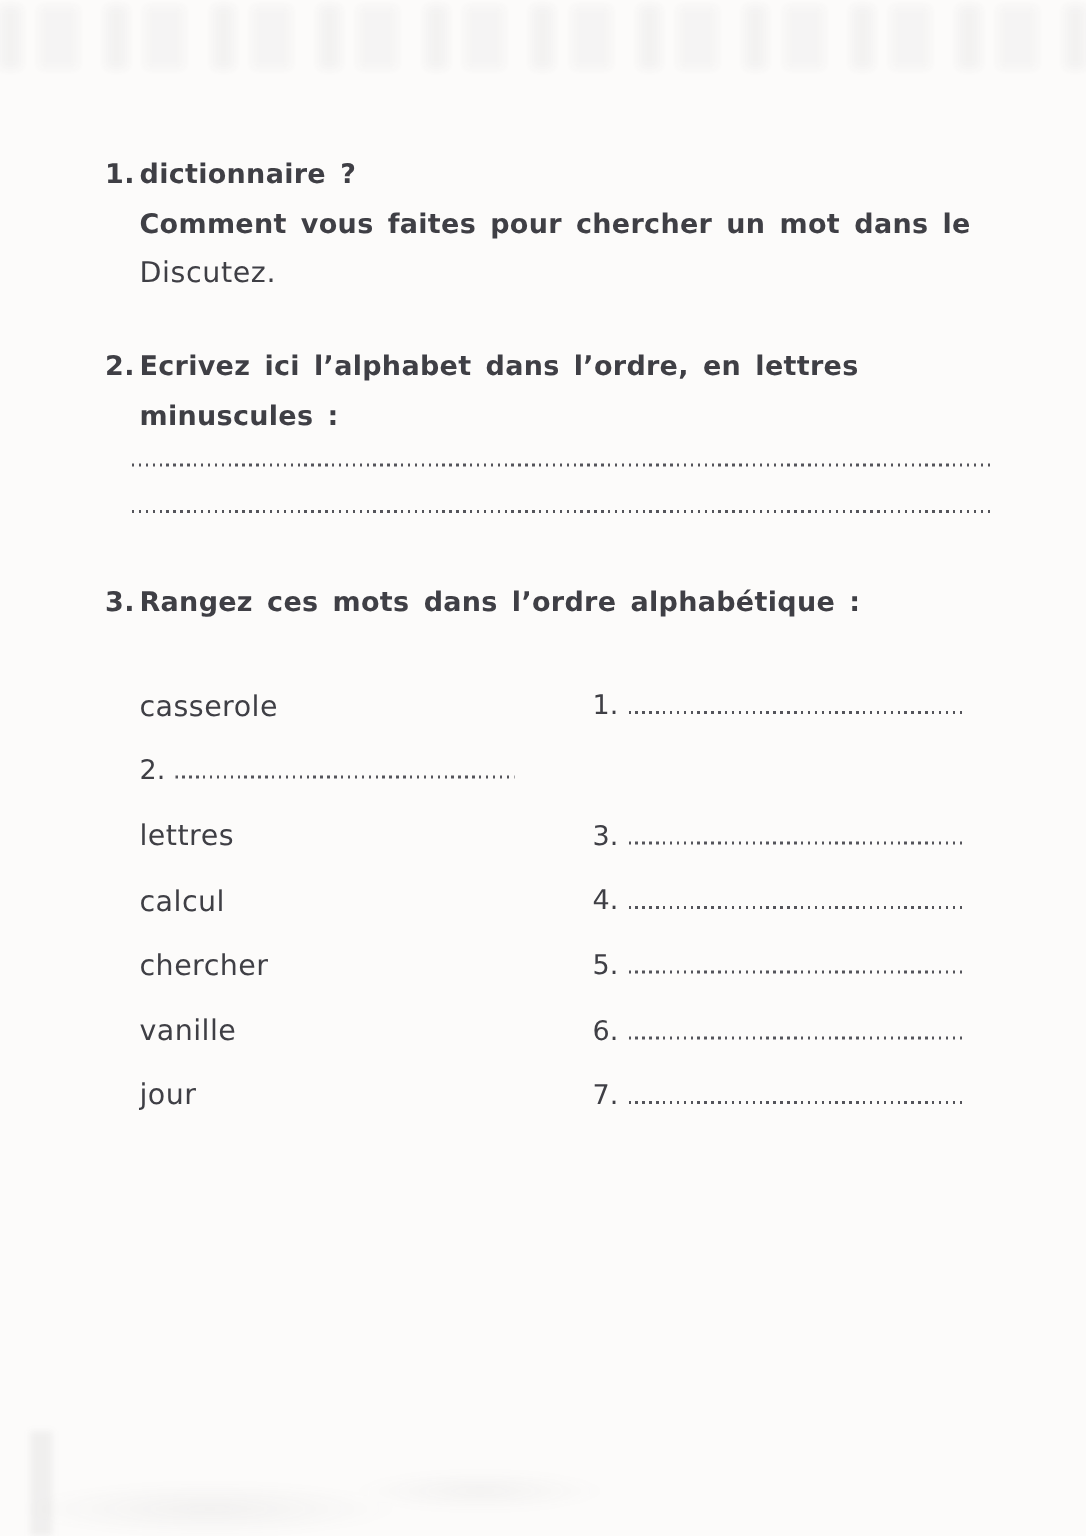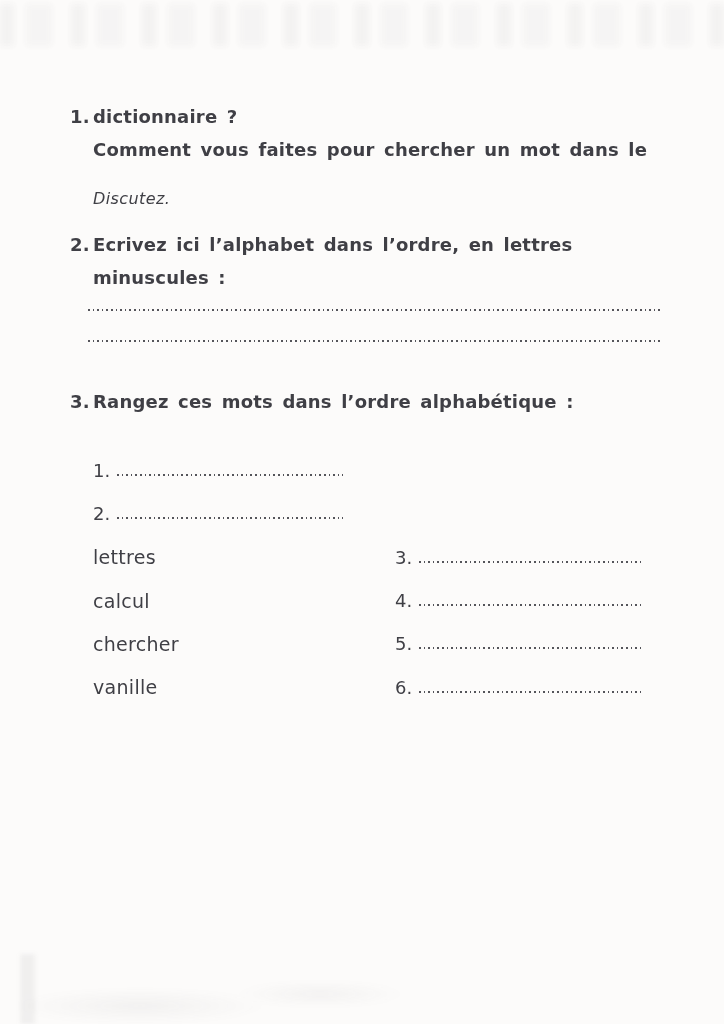--- a/index.html
+++ b/index.html
@@ -59,25 +59,23 @@
   }
   .q-body {
     flex: 1;
     font-weight: bold;
     font-size: 18px;
     line-height: 33px;
     letter-spacing: 0.2px;
     word-spacing: 3px;
   }
   .q-instruction {
-    font-style: italic;
     font-weight: normal;
-    font-size: 16px;
+    font-size: 19px;
     letter-spacing: 0.4px;
-    margin-top: 16px;
   }
 
   .dotted-line {
     height: 3px;
     background-image: repeating-linear-gradient(to right,
       #54545a 0, #54545a 1.6px, rgba(0,0,0,0) 1.6px, rgba(0,0,0,0) 4.6px);
     background-position: 0 1px;
     background-size: 100% 2px;
     background-repeat: no-repeat;
   }
@@ -143,20 +141,21 @@
     <div class="dotted-line"></div>
   </div>
 
   <div class="question" style="top: 385px;">
     <div class="q-number">3.</div>
     <div class="q-body">Rangez ces mots dans l’ordre alphabétique :</div>
   </div>
 
   <div class="sort-table">
     <div class="sort-row">
+      <div class="sort-word">casserole</div>
       <div class="slot-number">1.</div>
       <div class="dotted-line slot-line"></div>
     </div>
     <div class="sort-row">
       <div class="slot-number">2.</div>
       <div class="dotted-line slot-line"></div>
     </div>
     <div class="sort-row">
       <div class="sort-word">lettres</div>
       <div class="slot-number">3.</div>
@@ -170,17 +169,22 @@
     <div class="sort-row">
       <div class="sort-word">chercher</div>
       <div class="slot-number">5.</div>
       <div class="dotted-line slot-line"></div>
     </div>
     <div class="sort-row">
       <div class="sort-word">vanille</div>
       <div class="slot-number">6.</div>
       <div class="dotted-line slot-line"></div>
     </div>
+    <div class="sort-row">
+      <div class="sort-word">jour</div>
+      <div class="slot-number">7.</div>
+      <div class="dotted-line slot-line"></div>
+    </div>
   </div>
 
   <div class="scan-artifact-bottom"></div>
 
 </div>
 
 </body></html>

